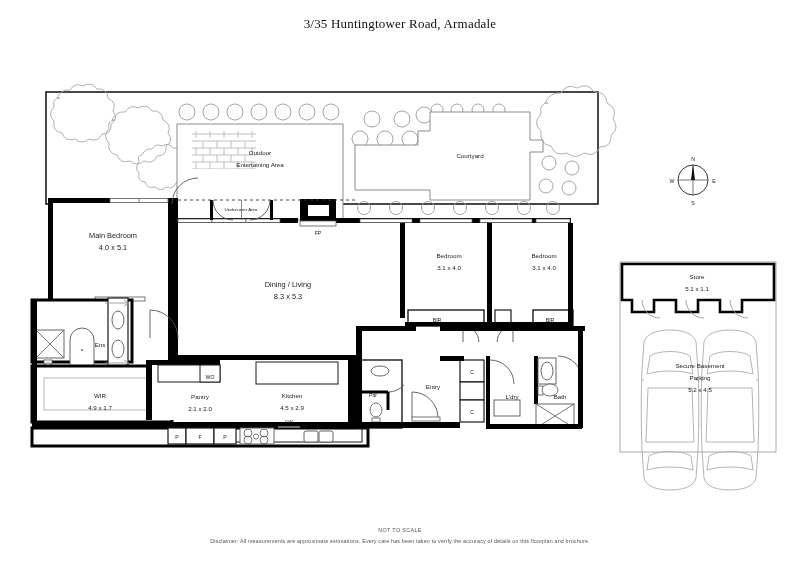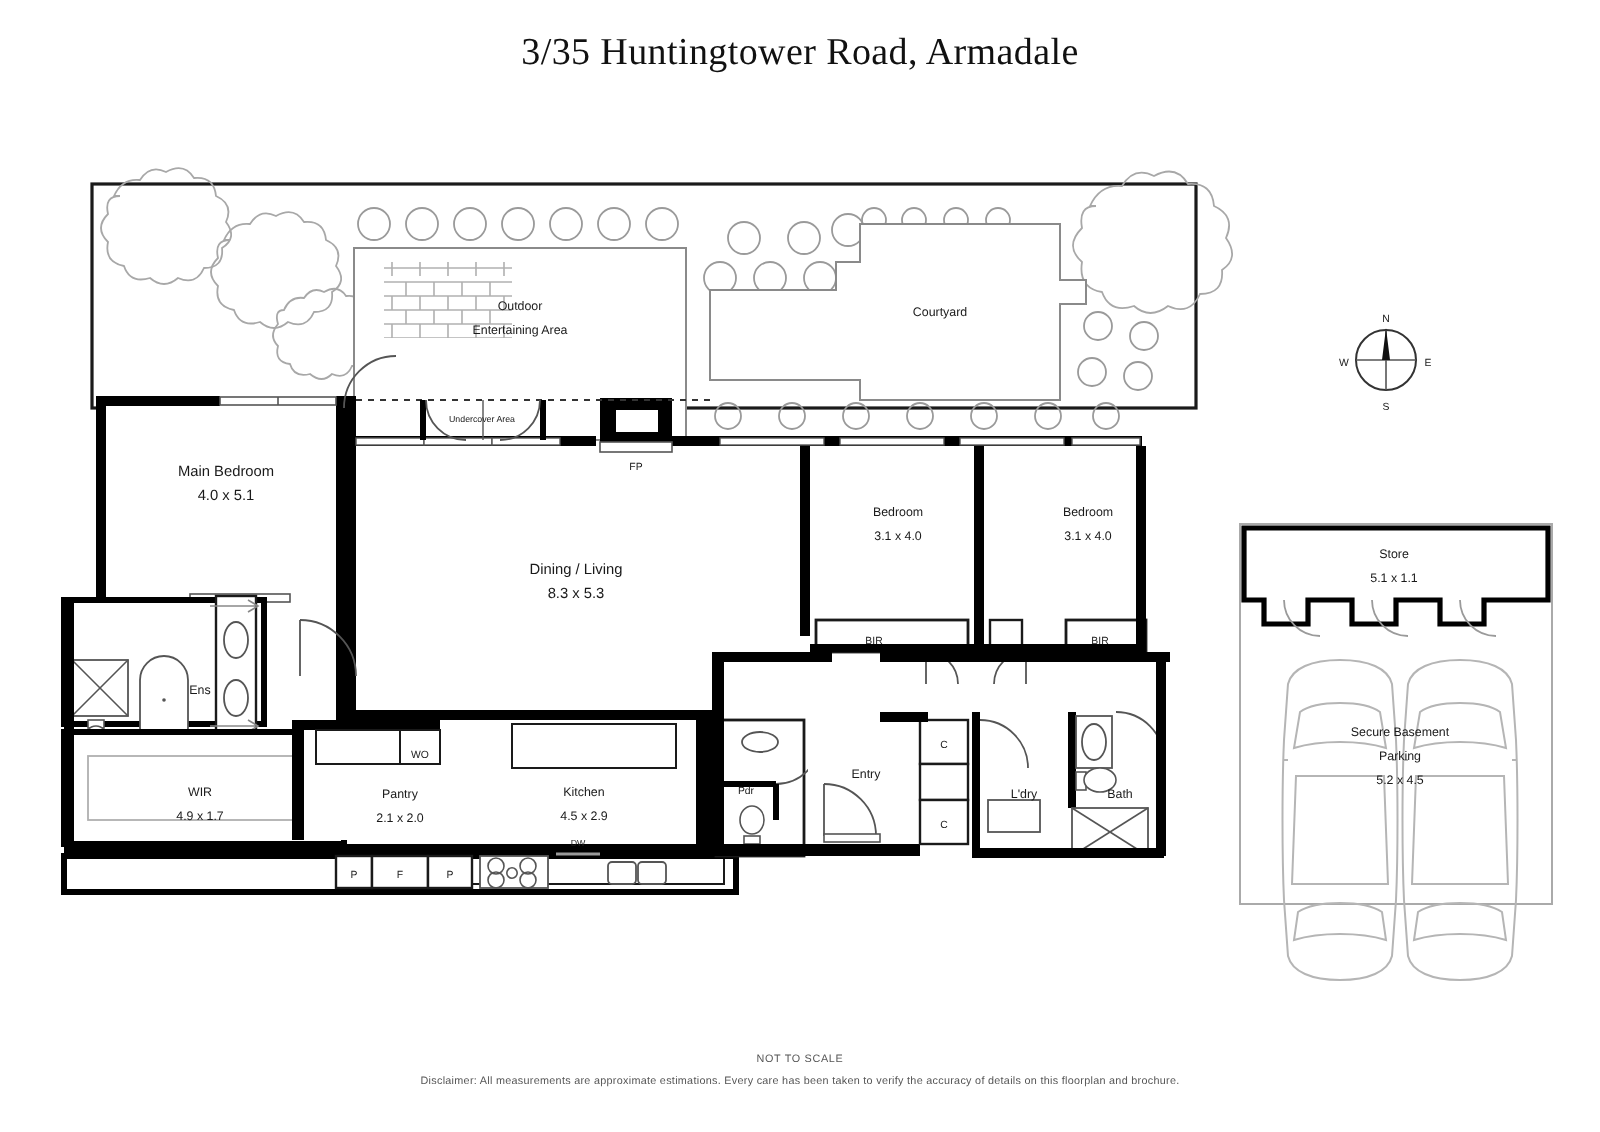--- a/index.html
+++ b/index.html
@@ -2,21 +2,21 @@
 <html><head>
 <meta charset="utf-8">
 <style>
   html,body{margin:0;padding:0;background:#ffffff;}
   body{width:800px;height:566px;overflow:hidden;
        font-family:"Liberation Sans",sans-serif;color:#1a1a1a;}
   #page{position:relative;width:800px;height:566px;}
 
   #title{
     position:absolute;left:0;top:16px;width:800px;text-align:center;
-    font-family:"Liberation Serif",serif;font-size:19px;color:#111;
+    font-family:"Liberation Serif",serif;font-size:13px;color:#111;
     letter-spacing:.2px;
   }
   #notscale{
     position:absolute;left:0;top:527px;width:800px;text-align:center;
     font-size:5.4px;letter-spacing:.35px;color:#555;
   }
   #disclaimer{
     position:absolute;left:0;top:538px;width:800px;text-align:center;
     font-size:5.4px;letter-spacing:.15px;color:#555;
   }

